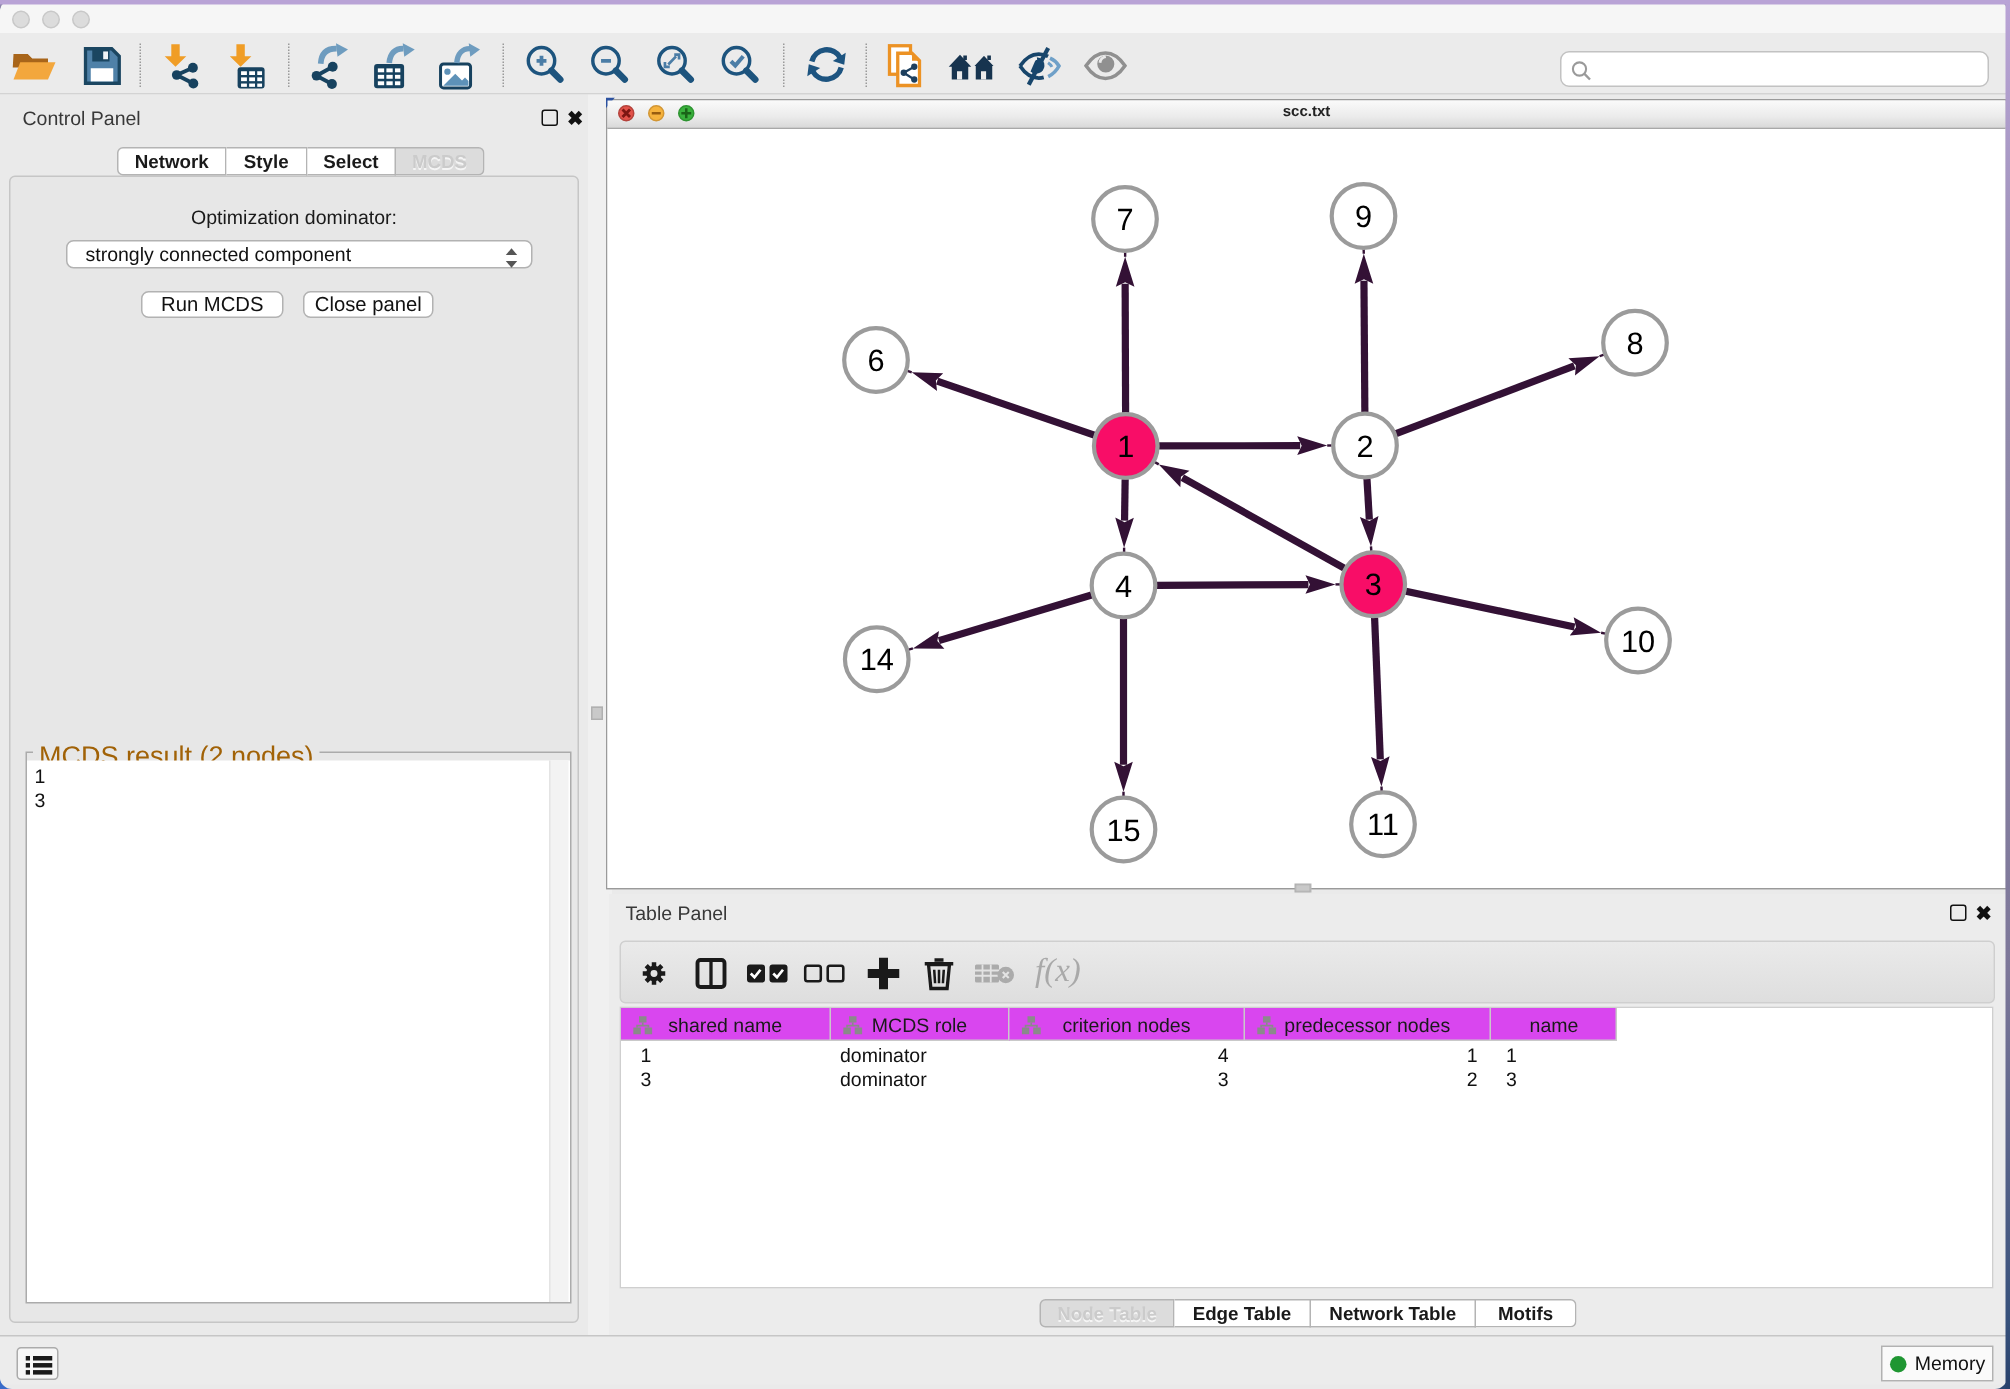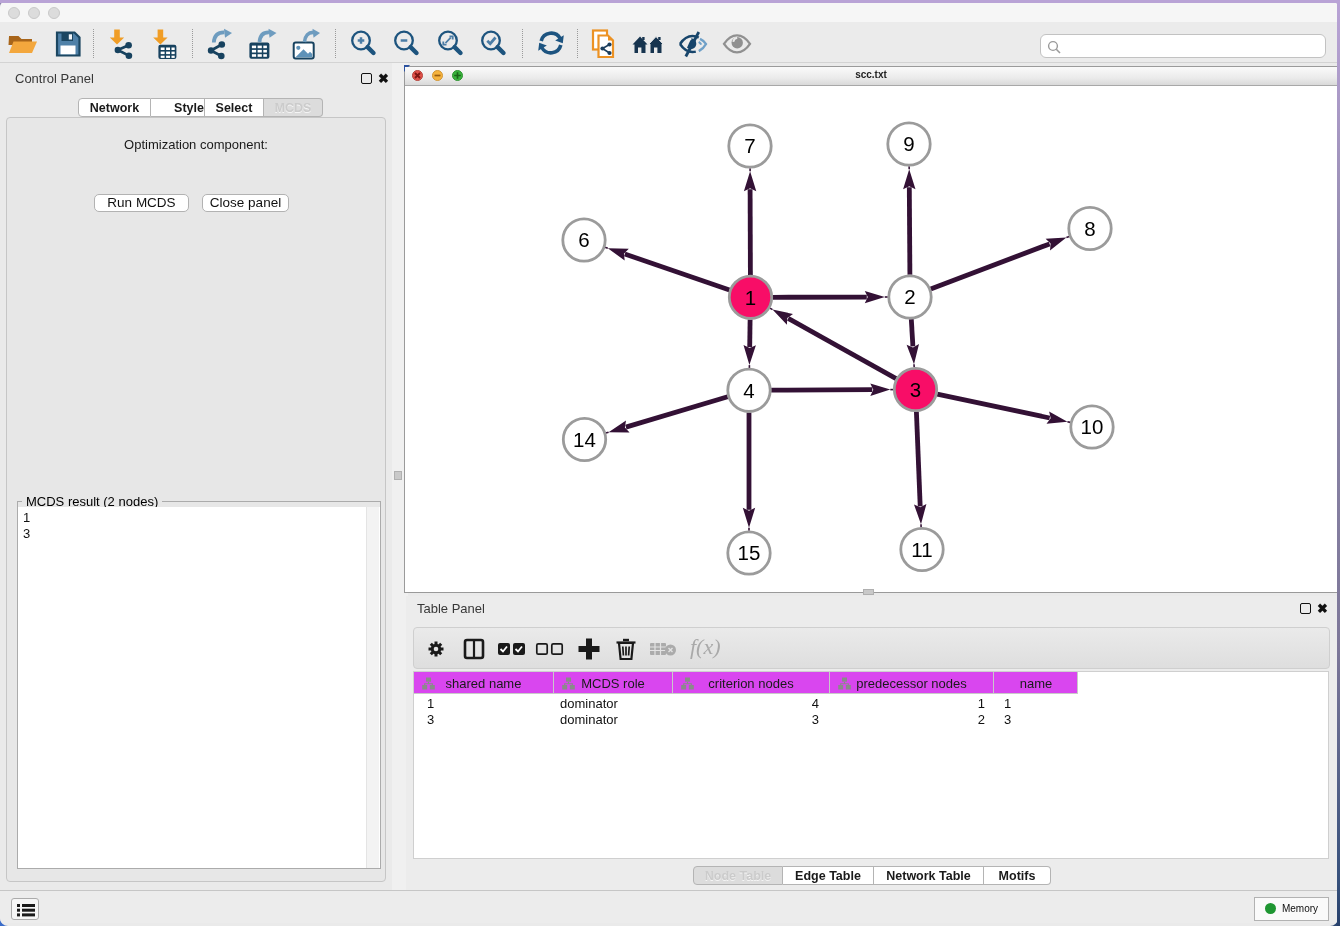--- a/index.html
+++ b/index.html
@@ -34,21 +34,21 @@
   .tab.first { border-left:1px solid #b4b4b4; border-radius:4px 0 0 4px; }
   .tab.last { border-radius:0 4px 4px 0; }
   .tab.selgray { background:#dcdcdc; color:#cbcbcb; text-shadow:0 1px 0 #f5f5f5; }
   #cptabs { left:78px; top:35px; }
   #optlabel { left:0; top:74px; width:392px; text-align:center; font-size:13px; color:#1a1a1a; }
   #combo { left:44px; top:97px; width:311px; height:19px; background:#fff; border:1px solid #b2b2b2; border-radius:5px;
            font-size:13px; color:#111; line-height:17px; padding-left:12px; }
   .btn { height:18px; background:#fff; border:1px solid #b2b2b2; border-radius:5px; font-size:13.5px; color:#111;
          text-align:center; line-height:16px; }
   #fieldset { left:17px; top:438px; width:364px; height:368px; border:1px solid #ababab; }
-  #legend { left:22px; top:431px; background:#e7e7e7; padding:0 4px; font-size:13px; color:#000000; }
+  #legend { left:22px; top:431px; background:#e7e7e7; padding:0 4px; font-size:18px; color:#a16207; }
   #resultarea { left:18px; top:444px; width:362px; height:361px; background:#fff; font-size:13px; line-height:16px; color:#111; }
   #resultscroll { right:1px; top:0; width:13px; height:361px; background:#f3f3f3; border-left:1px solid #e4e4e4; }
 </style>
 </head>
 <body>
 <div class="abs" id="topstrip"></div>
 <div class="abs" id="win">
 
   <div class="abs" id="titlebar">
     <div class="abs tl" style="left:8px;"></div>
@@ -205,39 +205,45 @@
   #ttable { left:7px; top:75px; width:916px; height:188px; background:#fff; border:1px solid #cfcfcf; }
   .th { top:0; height:22px; background:#d946ef; border-right:1px solid #c9c9c9; border-bottom:1px solid #c9c9c9; }
   .thl { position:absolute; width:100%; text-align:center; top:4px; font-size:13px; color:#1a1a1a; }
   .tw { position:absolute; left:8px; top:5px; }
   .trow { left:0; width:916px; height:16px; font-size:13px; color:#111; }
   .ra { text-align:right; }
   #ttabs { left:287px; top:270px; }
   
   #statusbar { left:0; top:890px; width:1338px; height:33px; background:#ececec; border-top:1px solid #c6c6c6; }
   #listbtn { left:11px; top:7px; width:28px; height:22px; background:#f6f6f6; border:1px solid #ababab; border-radius:3px; }
-  #membtn { left:1254px; top:6px; width:75px; height:24px; background:#fafafa; border:1px solid #b2b2b2; font-size:10px; color:#111; text-align:center; line-height:22px; }
+  #membtn { left:1254px; top:6px; width:75px; height:24px; background:#fafafa; border:1px solid #b2b2b2; font-size:13px; color:#111; text-align:center; line-height:22px; }
   #memdot { display:inline-block; width:11px; height:11px; border-radius:50%; background:#1f9632; margin-right:6px; vertical-align:-1.5px; }
   #vgrip { left:394px; top:471px; width:8px; height:9px; background:#c9c9c9; border:1px solid #b0b0b0; }
   #hgrip { left:863px; top:589px; width:11px; height:6px; background:#c9c9c9; border:1px solid #b0b0b0; }
 </style>
 
   <div class="abs" id="divider"></div>
   <div class="abs" id="cpanel">
     <div class="abs" id="cphead">Control Panel</div>
     <div class="abs floatbtn" style="left:361px;top:10px;"></div>
     <div class="abs xbtn" style="left:378px;top:10px;">✖</div>
     <div class="abs" id="cpcontent"></div>
     <div class="abs tabs" id="cptabs">
       <div class="tab first" style="width:73px;">Network</div>
-      <div class="tab" style="width:54px;text-align:right;">Style</div>
+      <div class="tab" style="width:54px;">Style</div>
       <div class="tab" style="width:59px;">Select</div>
       <div class="tab last selgray" style="width:59px;">MCDS</div>
     </div>
-    <div class="abs" id="optlabel">Optimization component:</div>
+    <div class="abs" id="optlabel">Optimization dominator:</div>
+    <div class="abs" id="combo">strongly connected component
+      <svg class="abs" style="right:8px;top:3px" width="10" height="16" viewBox="0 0 10 16">
+        <path d="M1.2 6 L5 1.5 L8.8 6 z" fill="#555"></path>
+        <path d="M1.2 10 L5 14.5 L8.8 10 z" fill="#555"></path>
+      </svg>
+    </div>
     <div class="abs btn" style="left:94px;top:131px;width:95px;">Run MCDS</div>
     <div class="abs btn" style="left:202px;top:131px;width:87px;">Close panel</div>
     <div class="abs" id="fieldset"></div>
     <div class="abs" id="legend">MCDS result (2 nodes)</div>
     <div class="abs" id="resultarea">
       <div class="abs" style="left:5px;top:3px;">1<br>3</div>
       <div class="abs" id="resultscroll"></div>
     </div>
   </div>
 

